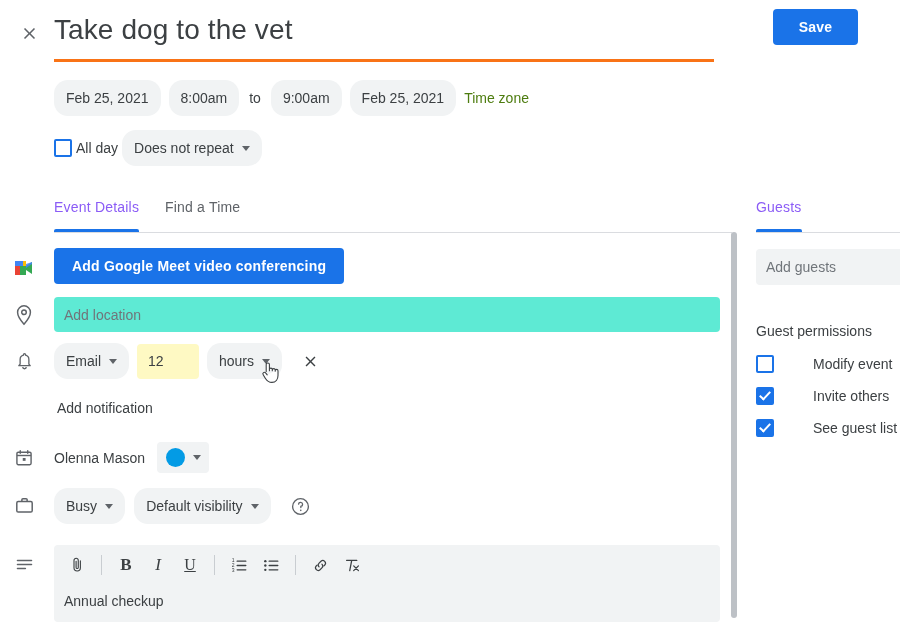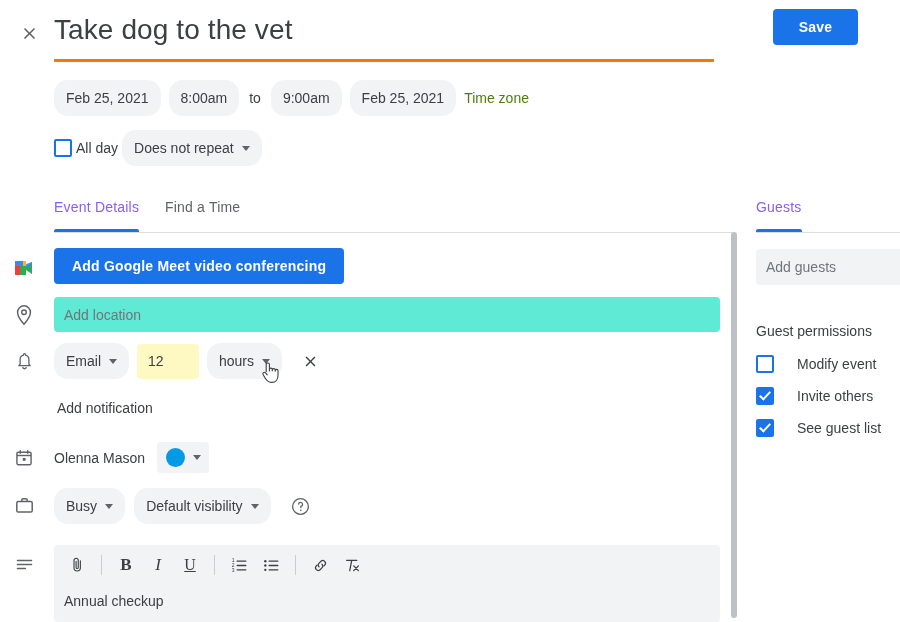--- a/index.html
+++ b/index.html
@@ -390,20 +390,21 @@
     left: 756px;
     top: 323px;
     font-size: 14px;
     color: #3c4043;
   }
   .perm-row {
     position: absolute;
     left: 756px;
     display: flex;
     align-items: center;
+    gap: 16px;
   }
   .perm-row .plabel {
     font-size: 14px;
     color: #3c4043;
     margin-left: 23px;
   }
   #perm-0 { top: 355px; }
   #perm-1 { top: 387px; }
   #perm-2 { top: 419px; }
 

